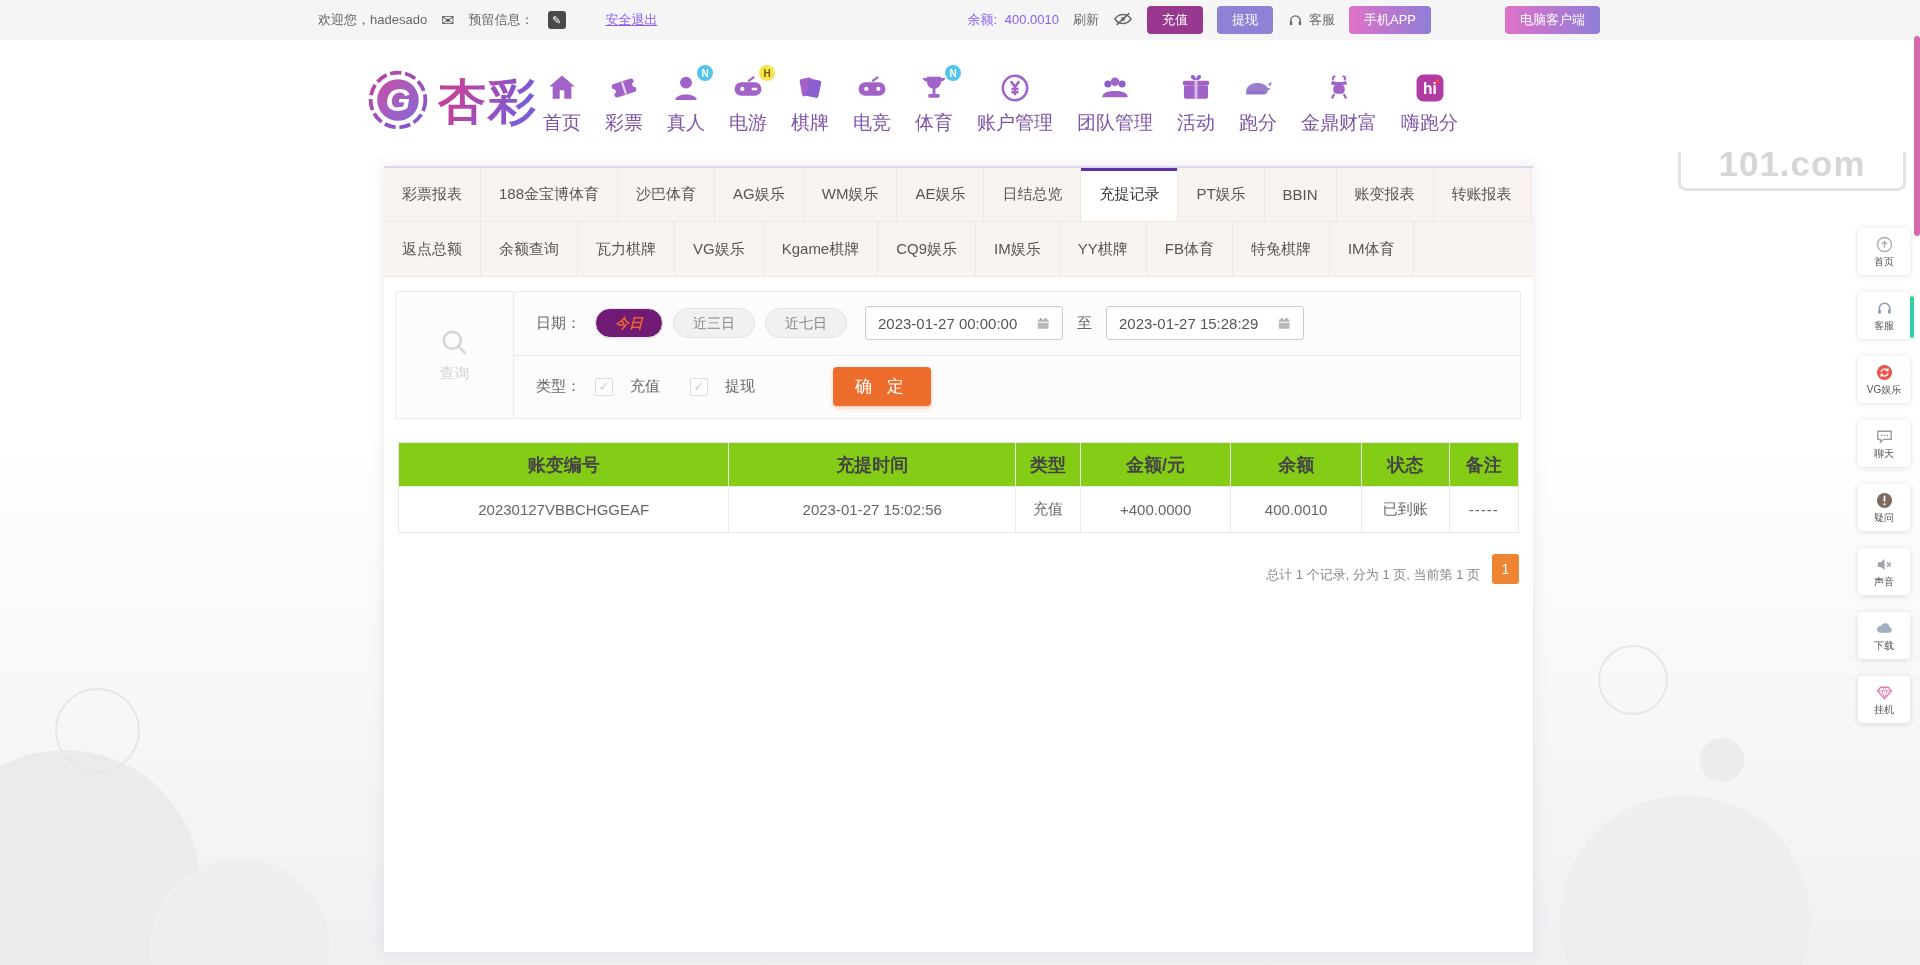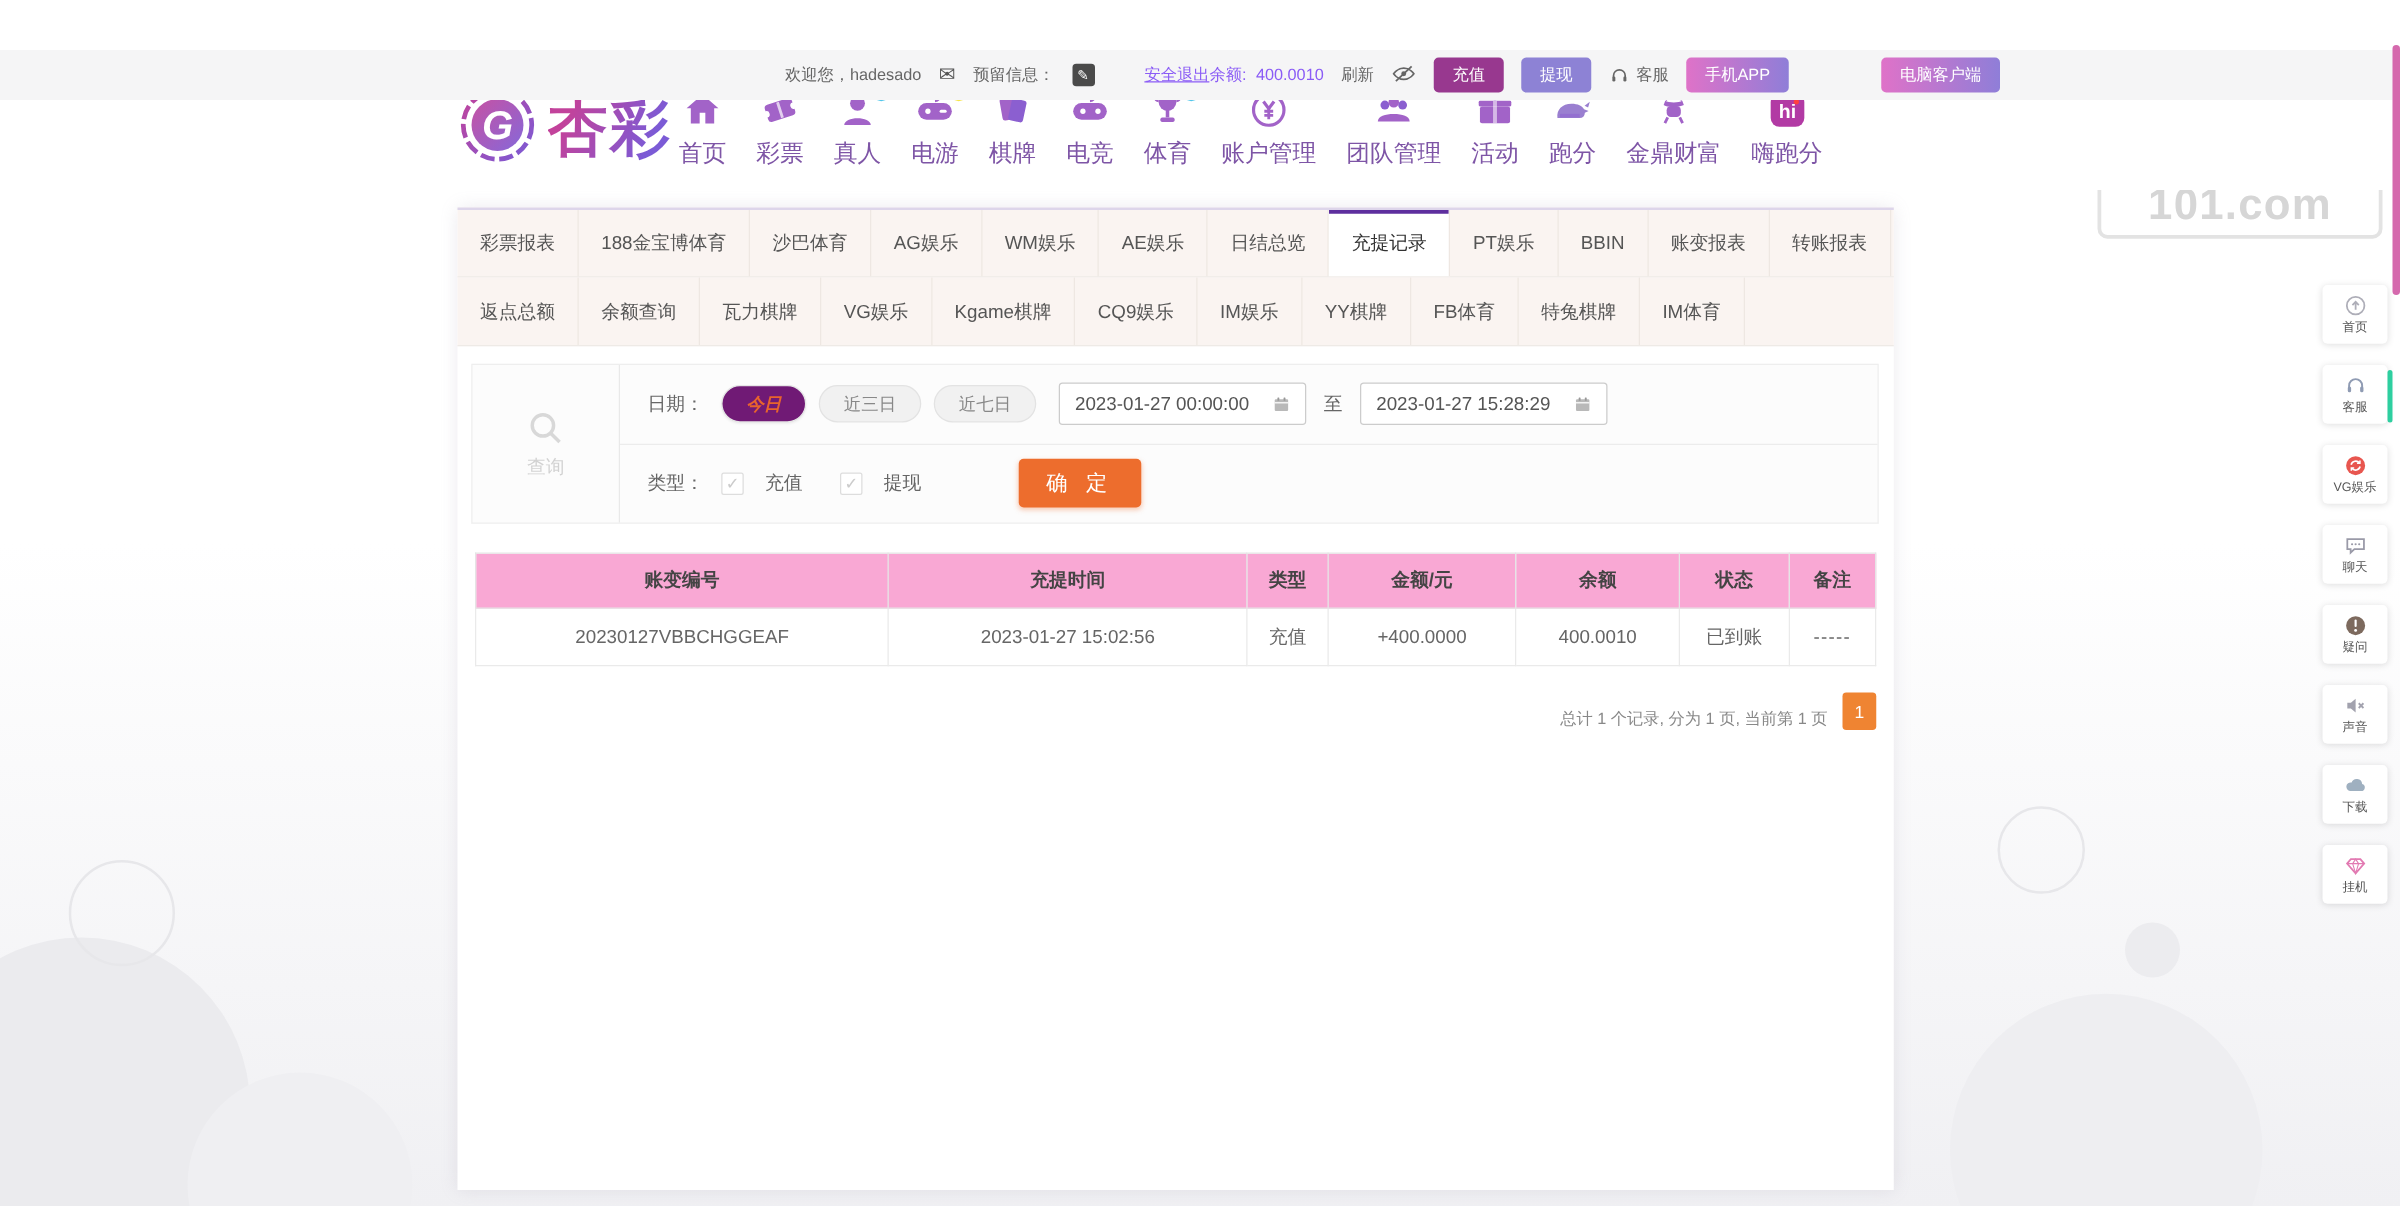--- a/index.html
+++ b/index.html
@@ -10,23 +10,22 @@
     position: relative;
     color:#666;
   }
   
   .balloon { position:absolute; border-radius:50%; background:#ebebee; }
   .balloon.ring { background:transparent; border:2px solid #e7e7ea; }
   
   .topbar {
     position:absolute; top:0; left:0; width:100%; height:40px;
     background:#f5f5f6; display:flex; align-items:center;
-    justify-content:flex-end; padding:0 320px 0 318px; font-size:13px; color:#666;
+    justify-content:space-between; padding:0 320px 0 318px; font-size:13px; color:#666;
     z-index:5;
-    margin-top:40px;
   }
   .tb-group { display:flex; align-items:center; gap:14px; white-space:nowrap; }
   .tb-link { text-decoration:underline; color:#8b5cf6; cursor:pointer; }
   .pencil-sq { width:18px; height:18px; background:#4a4a4a; border-radius:3px; color:#fff;
     font-size:11px; display:inline-flex; align-items:center; justify-content:center; cursor:pointer; }
   .envelope { font-size:16px; color:#555; cursor:pointer; }
   .balance { color:#8b5cf6; }
   .balance b { font-weight:normal; margin-left:4px; }
   .tb-btn { border:none; color:#fff; font-size:13px; padding:5px 15px; border-radius:4px; cursor:pointer;
     font-family:inherit; }
@@ -57,21 +56,21 @@
     font-size:27px; font-weight:bold; color:#e0e0e0; }
   .wm-box { margin-top:4px; border:3px solid #e3e3e3; border-radius:8px; padding:4px 6px;
     font-size:35px; font-weight:bold; color:#d6d6d6; text-align:center;
     background:rgba(255,255,255,.65); letter-spacing:1px; }
   
   .pink-thumb { position:absolute; right:0; top:36px; width:6px; height:200px;
     background:#d569ad; border-radius:3px; z-index:9; }
   .green-bar { position:absolute; right:6px; top:296px; width:4px; height:42px;
     background:#2ecfa0; border-radius:2px; z-index:9; }
   
-  .panel { position:absolute; left:366px; top:166px; width:1149px; height:786px;
+  .panel { position:absolute; left:384px; top:166px; width:1149px; height:786px;
     background:#fff; box-shadow:0 0 14px rgba(150,140,165,.20); z-index:2; }
   .tabs-row { display:flex; background:#faf4f1; border-bottom:1px solid #eeeae6; height:55px; }
   .tabs-row1 { border-top:2px solid #ddd5ea; height:56px; }
   .tab { padding:0 18px; display:flex; align-items:center; font-size:15px; color:#555;
     border-right:1px solid #eee7e2; cursor:pointer; white-space:nowrap; }
   .tab.active { background:#fff; box-shadow:inset 0 3px 0 #5e2f9e; color:#333; }
   
   .querybox { position:absolute; left:11px; top:125px; width:1126px; height:128px;
     background:#fcfcfc; border:1px solid #eeeeee; display:flex; }
   .query-gutter { width:118px; border-right:1px solid #e9e9e9; display:flex; flex-direction:column;
@@ -92,21 +91,21 @@
   .cb { width:18px; height:18px; border:1px solid #ddd; background:#fff; border-radius:2px;
     display:inline-flex; align-items:center; justify-content:center; color:#ccc; font-size:13px;
     cursor:pointer; }
   .cb-label { font-size:15px; color:#666; margin-left:7px; margin-right:20px; }
   .submit-btn { margin-left:48px; background:#ed6d2d; color:#fff; font-size:17px; padding:8px 22px;
     border:none; border-radius:4px; letter-spacing:5px; cursor:pointer; font-family:inherit;
     box-shadow:0 2px 4px rgba(237,109,45,.35); }
   
   table.records { position:absolute; left:14px; top:276px; width:1121px; border-collapse:collapse;
     table-layout:fixed; }
-  table.records th { background:#f9a8d4; height:44px; font-size:15px; color:#444;
+  table.records th { background:#84cc16; height:44px; font-size:18px; color:#444;
     border:1px solid #e5e5e5; font-weight:bold; }
   table.records td { height:46px; text-align:center; font-size:15px; color:#666;
     border:1px solid #eaeaea; background:#fff; }
   .red { color:#e01f1f; }
   .green { color:#53b553; }
   .dim { color:#999; letter-spacing:1px; }
   
   .pagination { position:absolute; right:14px; top:388px; display:flex; align-items:flex-end;
     gap:12px; font-size:13px; color:#888; }
   .page-box { width:27px; height:30px; background:#ef8432; color:#fff; border-radius:3px;

